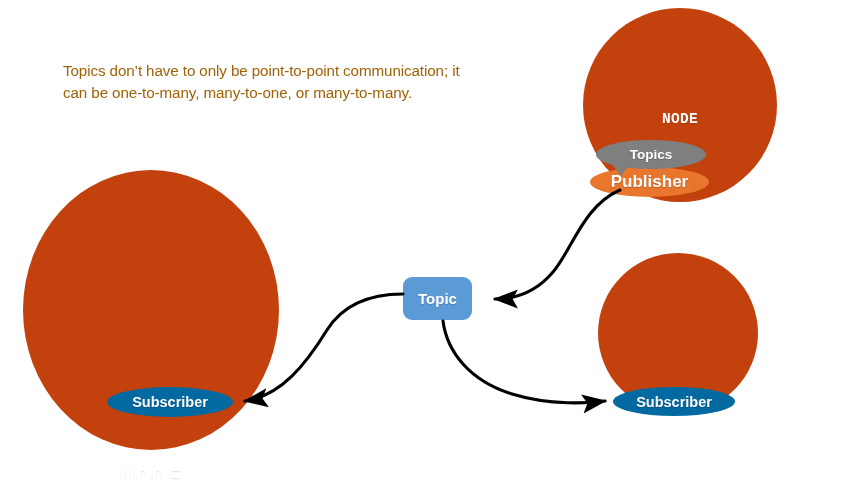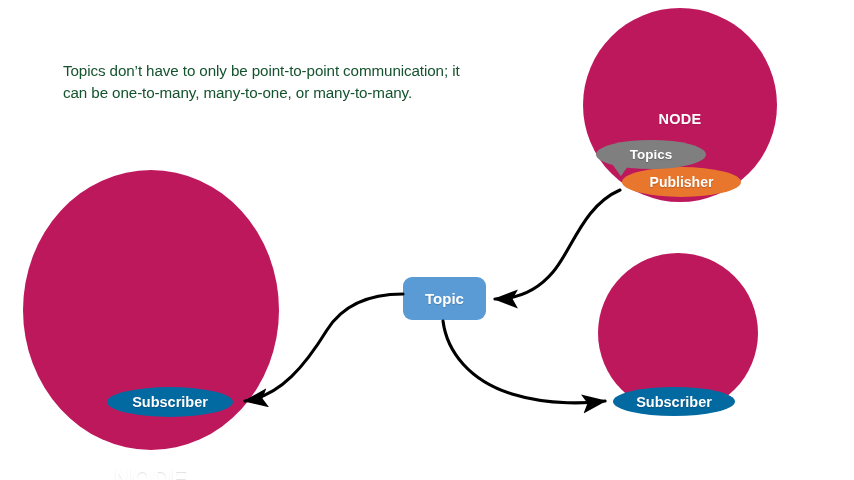--- a/index.html
+++ b/index.html
@@ -12,30 +12,31 @@
   }
   .stage{position:absolute;left:0;top:0;width:854px;height:480px;}
 
   
   .caption{
     position:absolute;
     left:63px;top:60px;
     width:420px;
     font-size:15.2px;
     line-height:1.45;
-    color:#14532d;
+    color:#a16207;
     letter-spacing:-0.1px;
     white-space:pre-line;
   }
 
   
   .node{
     position:absolute;
     border-radius:50%;
-    background:#be185d;
+    background:#c2410c;
+    font-family:Liberation Mono, monospace;
   }
   .node-label{
     position:absolute;
     left:0;right:0;
     text-align:center;
     color:#ffffff;
     font-weight:bold;
     text-shadow:0 1px 1px rgba(0,0,0,.12);
   }
 
@@ -57,40 +58,40 @@
     color:#ffffff;
     font-weight:bold;
     text-shadow:0 1px 1px rgba(0,0,0,.22);
   }
   .pill.sub{background:#0369a1;}
   .pill.pub{background:#e8762c;}
   .pill.msg{background:#7f7f7f;}
 
   #sub-left{left:107px;top:387px;width:126px;height:30px;font-size:14.5px;}
   #sub-bottomright{left:613px;top:387px;width:122px;height:29px;font-size:14.5px;}
-  #publisher{left:622px;top:167px;width:119px;height:30px;font-size:14px;text-align:center;}
+  #publisher{left:590px;top:167px;width:119px;height:30px;font-size:17px;text-align:center;}
   #message{left:596px;top:140px;width:110px;height:29px;font-size:13.5px;z-index:3;}
 
   
   #message-tail{
     position:absolute;
     left:611px;top:160px;
     width:0;height:0;
     border-left:9px solid transparent;
     border-right:14px solid transparent;
     border-top:16px solid #7f7f7f;
     transform:rotate(-6deg);
     z-index:2;
   }
 
   
   #topic{
     position:absolute;
     left:403px;top:277px;
-    width:83px;height:43px;
+    width:69px;height:43px;
     background:#5b9bd5;
     border-radius:9px;
     display:flex;align-items:center;justify-content:center;
     color:#ffffff;font-weight:bold;font-size:15px;
     text-shadow:0 1px 1px rgba(0,0,0,.18);
     z-index:4;
   }
 
   
   #arrows{position:absolute;left:0;top:0;width:854px;height:480px;z-index:5;pointer-events:none;}

